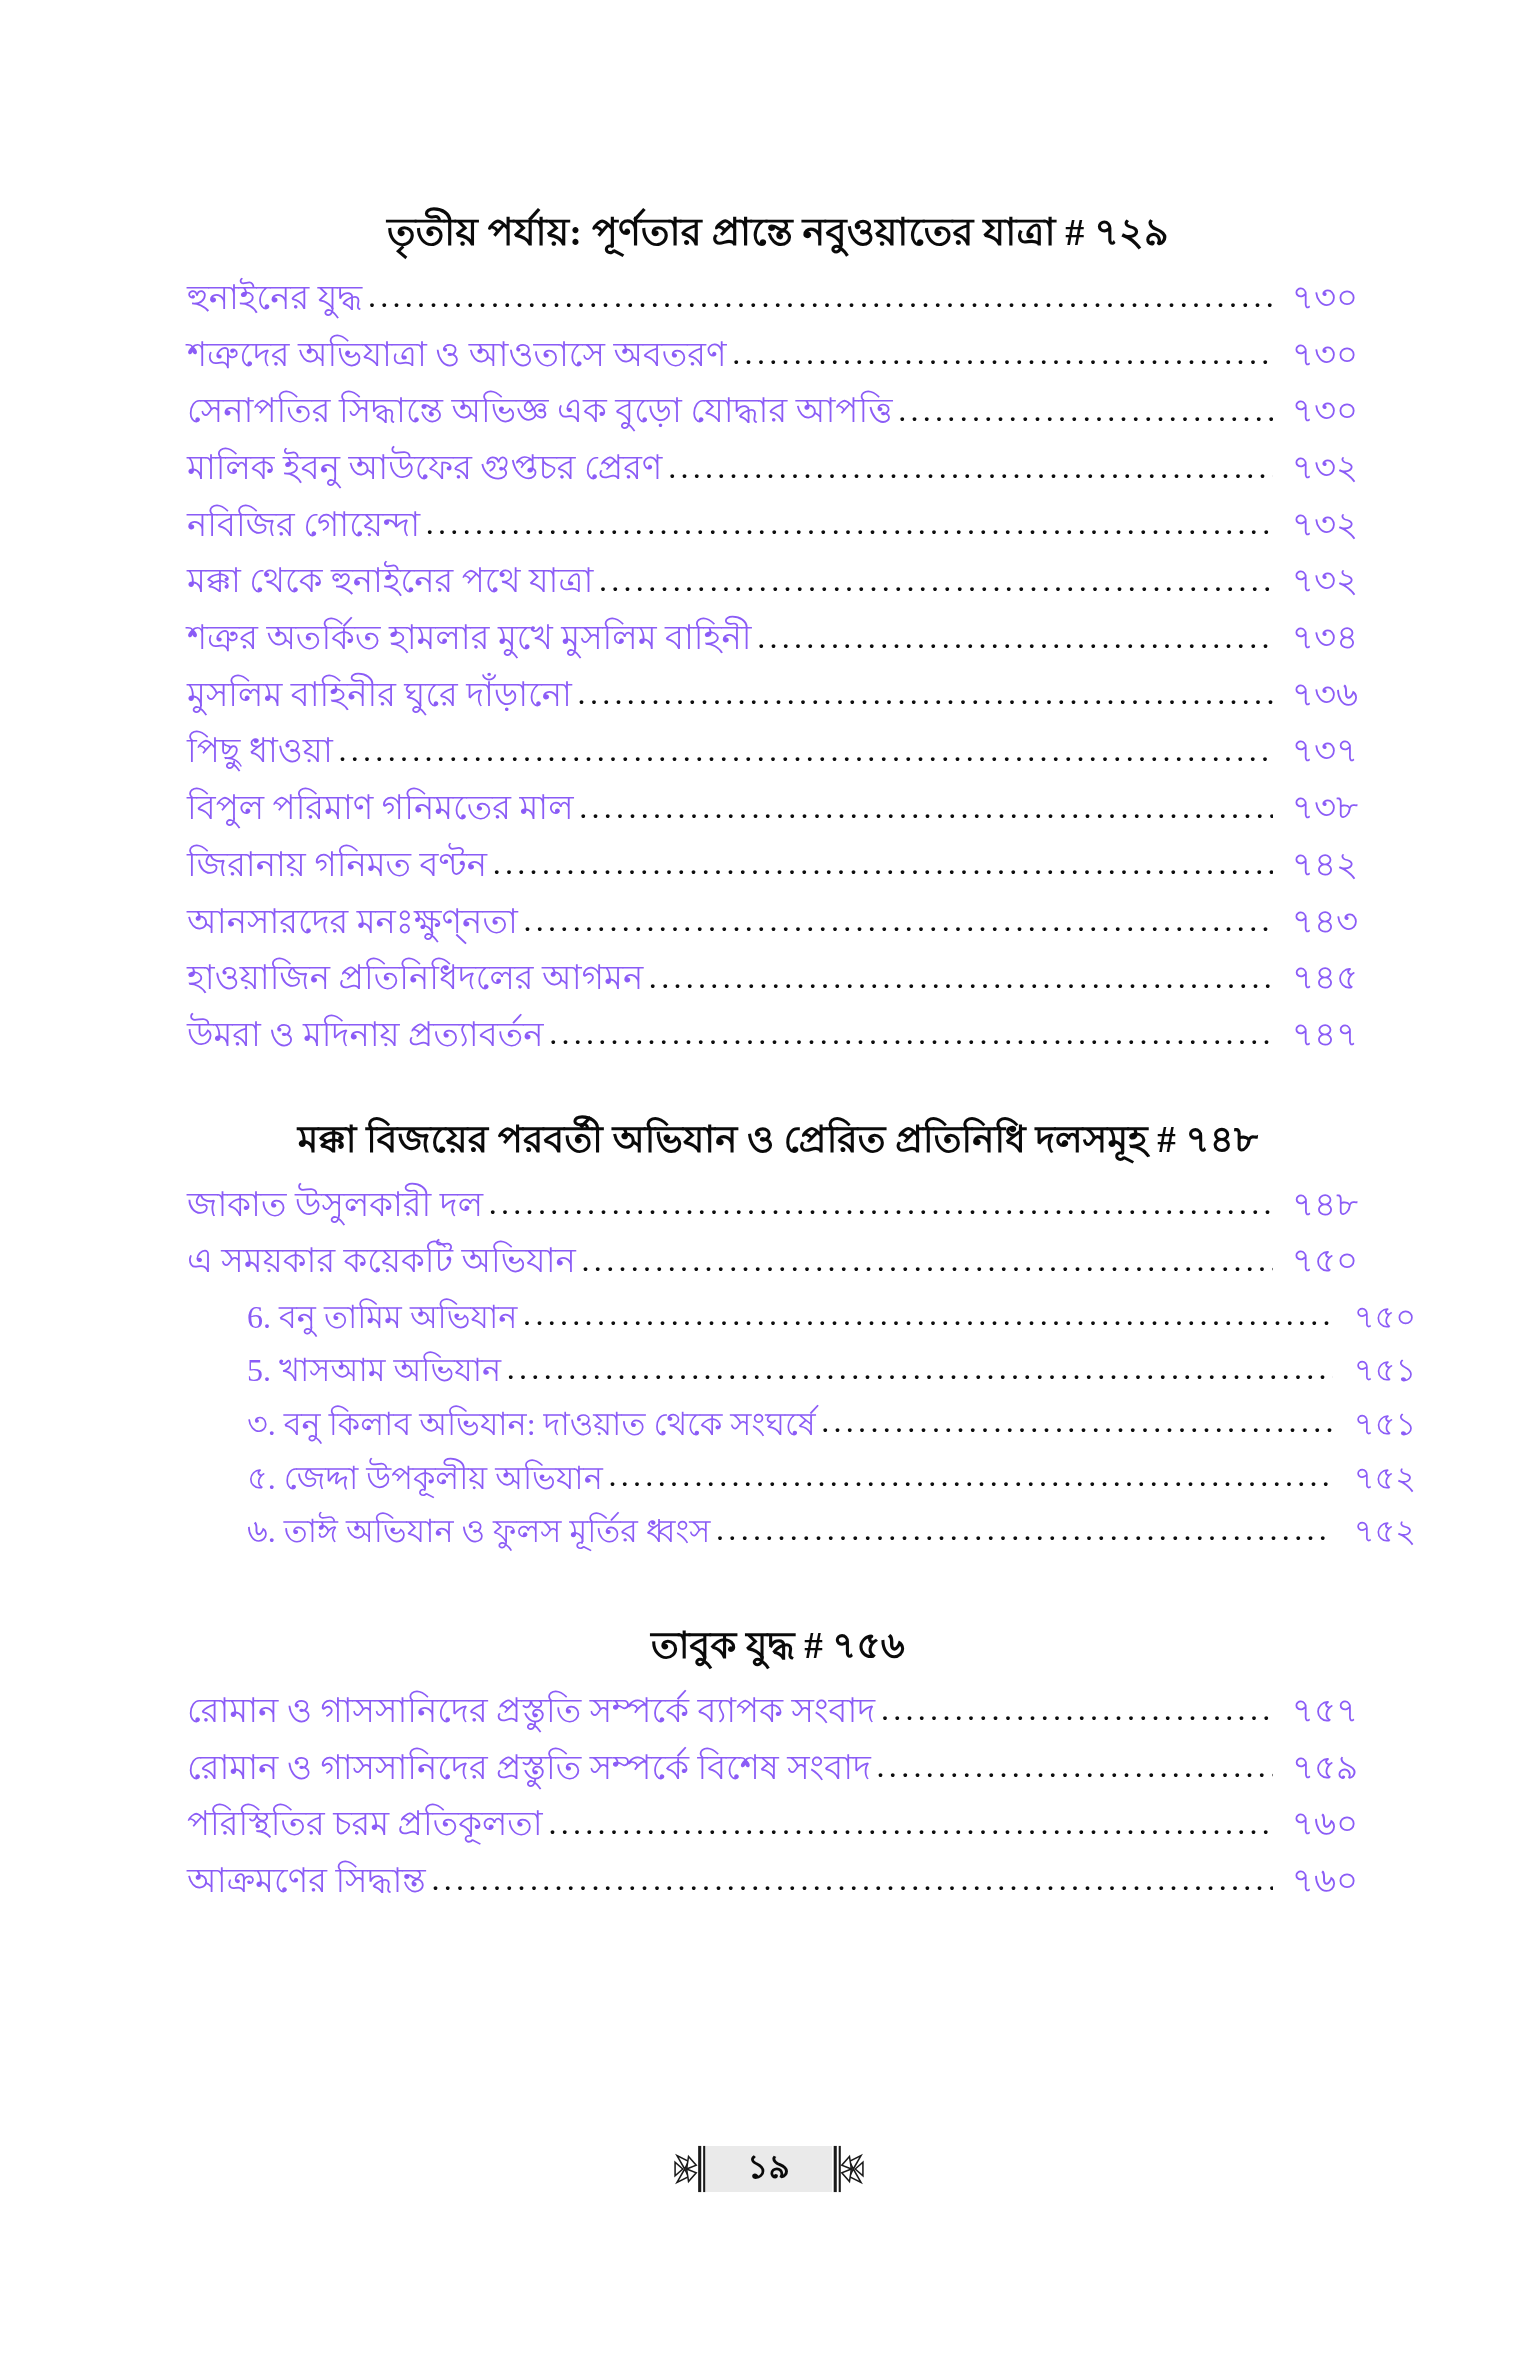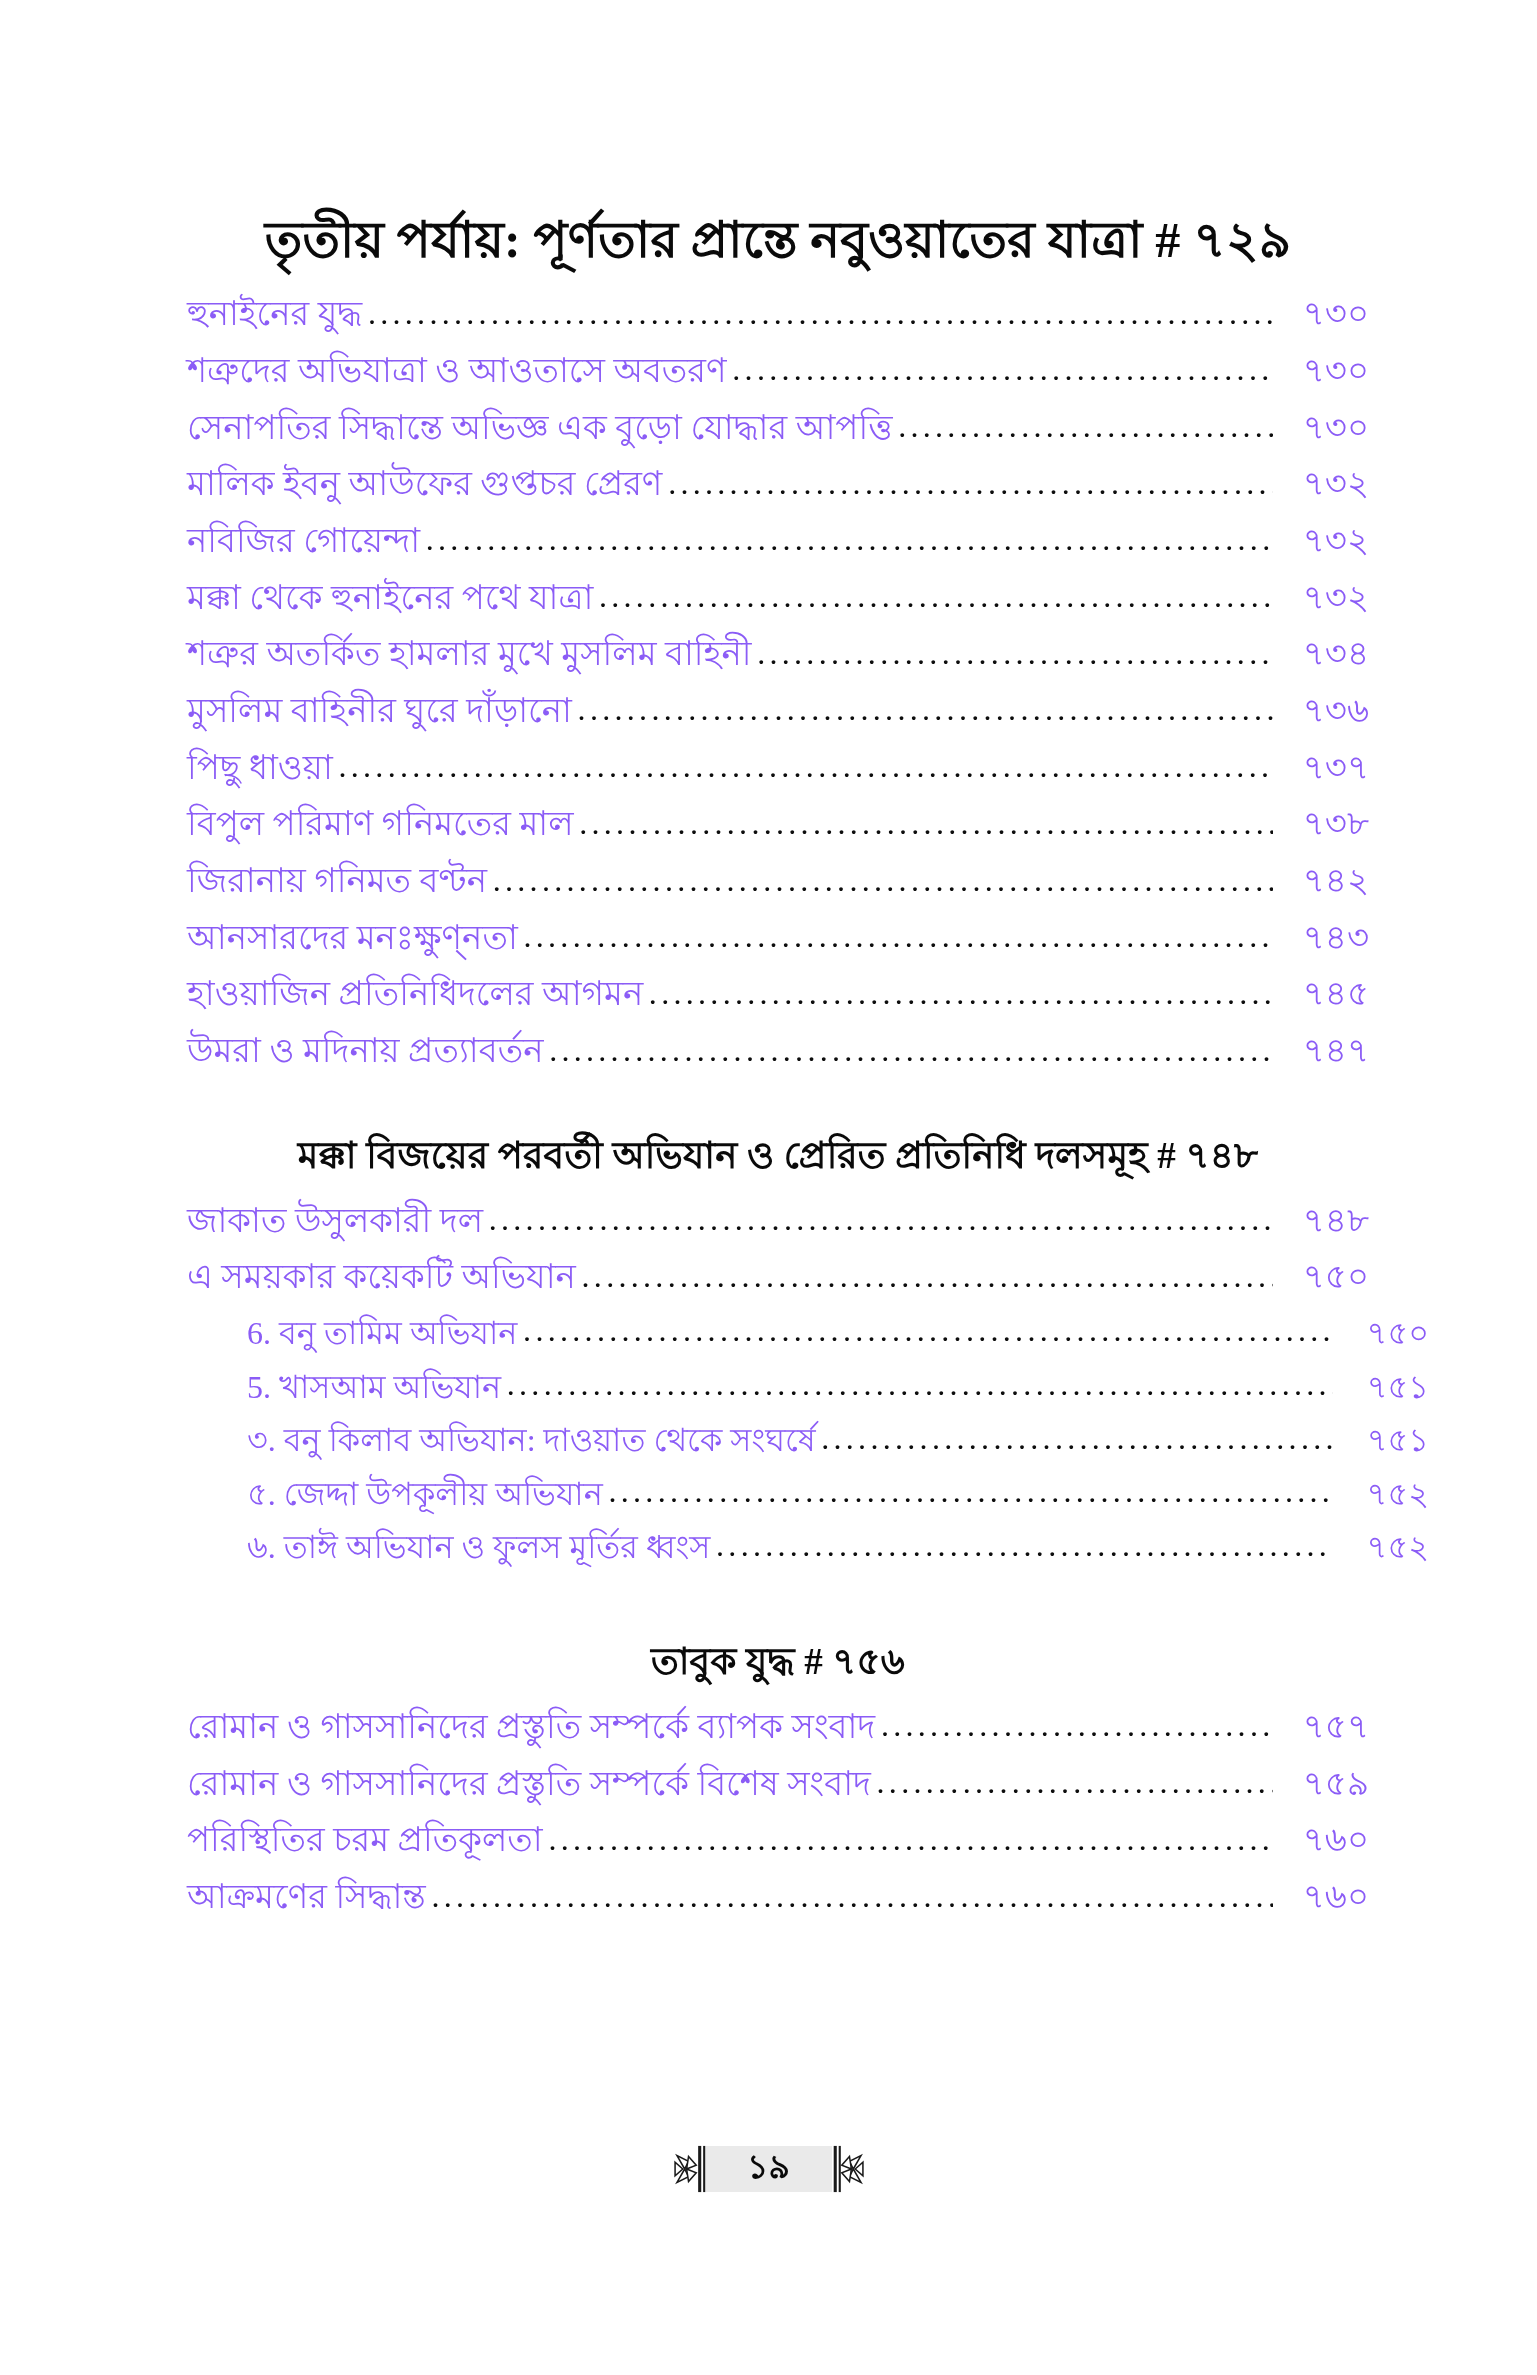--- a/index.html
+++ b/index.html
@@ -26,21 +26,21 @@
     position: absolute;
     left: 187px;
     top: 207px;
     width: 1182px;
   }
 
   
   .section-heading {
     text-align: center;
     font-weight: bold;
-    font-size: 50px;
+    font-size: 38px;
     line-height: 1.35;
     letter-spacing: 0.2px;
     margin: 0 0 21px 0;
     color: #0a0a0a;
   }
   .section-heading.wide {
     font-size: 37px;
   }
   .section-heading.narrow {
     font-size: 37px;
@@ -86,21 +86,21 @@
     line-height: 1.0;
     position: absolute;
     bottom: 0.08em;
     left: 0;
     white-space: nowrap;
     color: #0d0d0d;
   }
   .toc-page {
     flex: 0 0 auto;
     padding-left: 5.8px;
-    text-align: right;
+    text-align: center;
     min-width: 88px;
   }
 
   .group {
     margin-bottom: 0;
   }
   .group-gap-lg { height: 54px; }
   .group-gap-md { height: 42px; }
 
   

